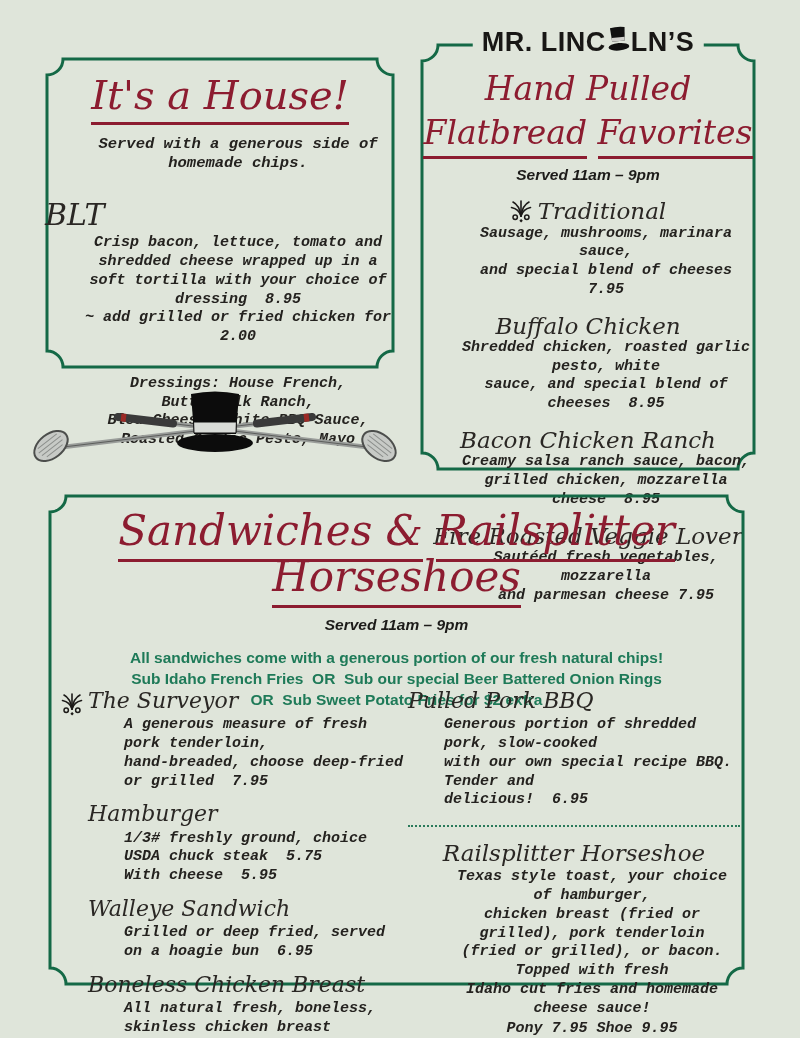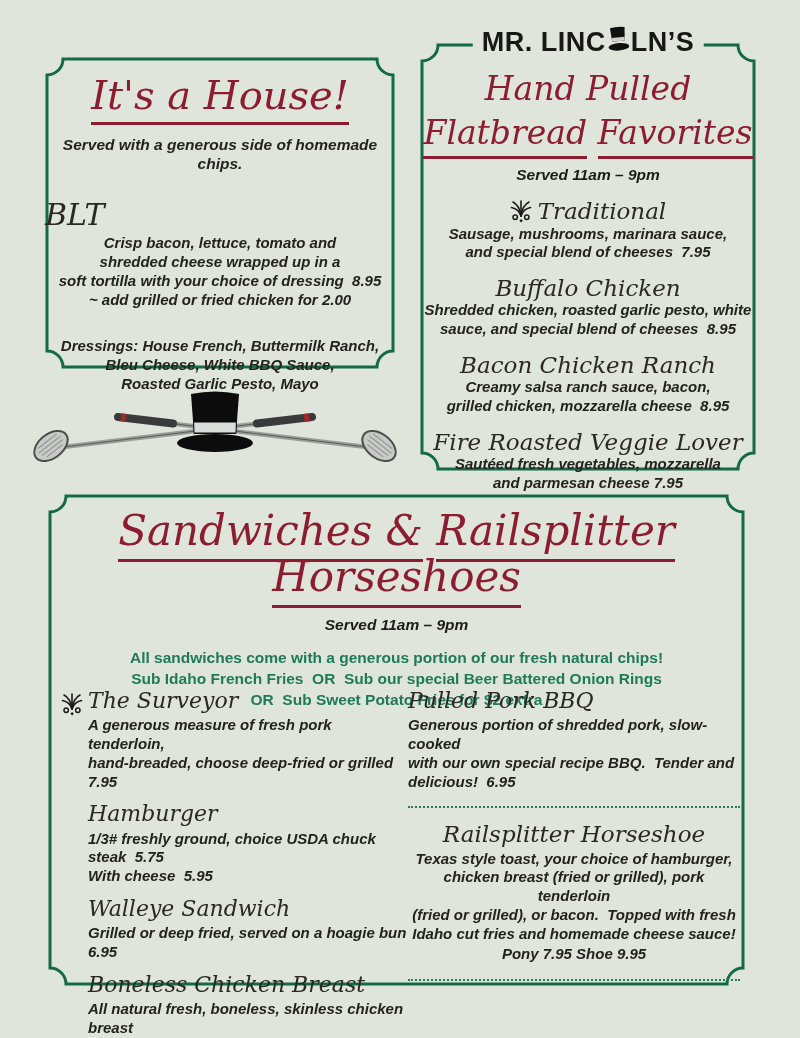--- a/index.html
+++ b/index.html
@@ -18,22 +18,22 @@
   
   .box{position:absolute;}
   .frame{position:absolute;left:0;top:0;pointer-events:none;}
   .box-inner{position:relative;width:100%;height:100%;}
 
   
   .script{font-family:"DejaVu Serif","Liberation Serif",serif;font-style:italic;}
   .red-title{color:var(--red);text-align:center;font-weight:normal;margin:0;}
   .u{border-bottom:3px solid var(--red);padding-bottom:4px;}
   .body-txt{
-    font-family:Liberation Sans, sans-serif;font-style:italic;font-weight:bold;
-    color:var(--ink);font-size:15px;line-height:1.25;margin:0;
+    font-family:Liberation Mono, monospace;font-style:italic;font-weight:bold;
+    color:var(--ink);font-size:15px;line-height:1.25;margin:0;padding-left:36px;
   }
   .pre{white-space:pre-wrap;}
   .center{text-align:center;}
   .served{
     font-family:"Liberation Sans",sans-serif;font-style:italic;font-weight:bold;
     color:#1c1b19;font-size:15.5px;text-align:center;margin:0;
   }
   .item-name{
     font-family:"DejaVu Serif","Liberation Serif",serif;font-style:italic;
     color:#2a2724;font-size:23px;font-weight:normal;line-height:1.15;margin:0;

